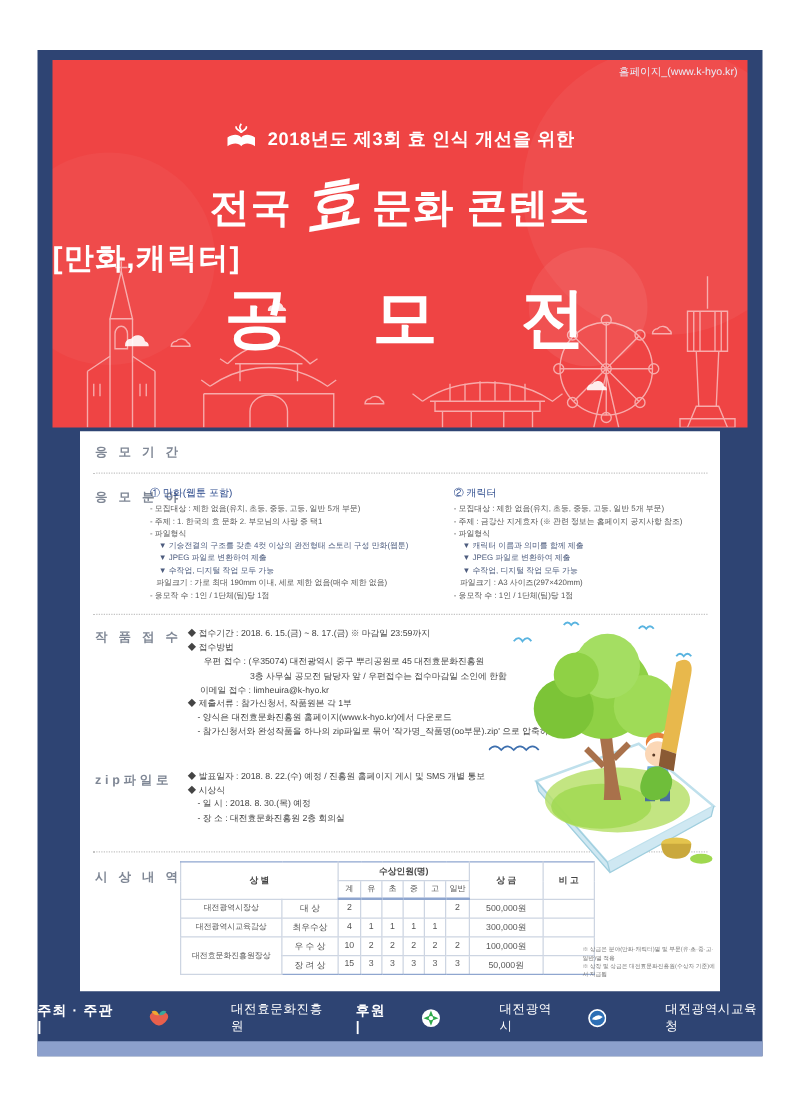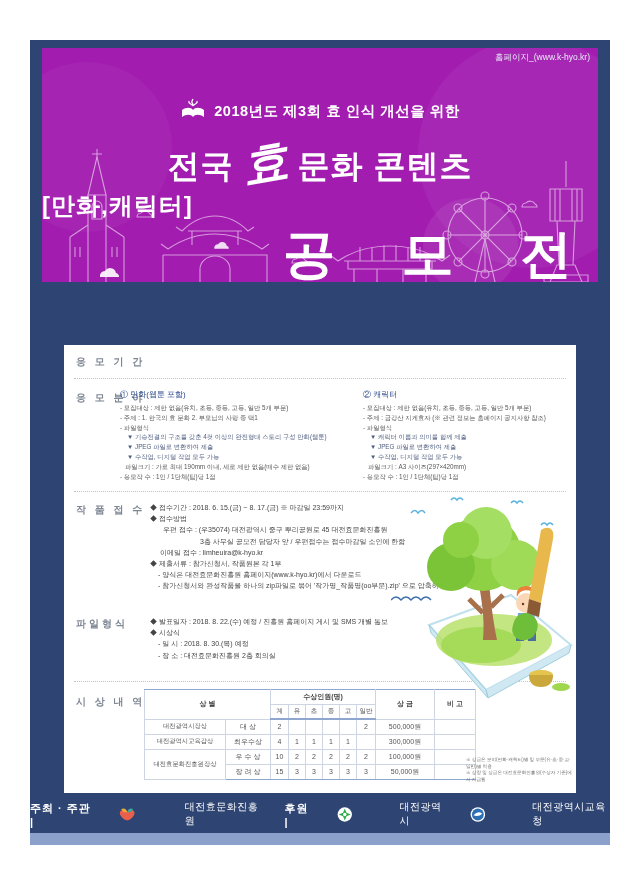--- a/index.html
+++ b/index.html
@@ -1,34 +1,34 @@
 <!DOCTYPE html>
 <html><head>
 <meta charset="utf-8">
 <style>
   html,body{margin:0;padding:0;}
   .page{position:relative;width:640px;height:884px;background:#ffffff;
         font-family:"Liberation Sans", sans-serif;overflow:hidden;}
   .poster{position:absolute;left:30px;top:40px;width:580px;height:805px;background:#2e4473;}
   
-  .header-panel{position:absolute;left:12px;top:8px;right:12px;height:234px;background:#a21caf;overflow:hidden;}
+  .header-panel{position:absolute;left:12px;top:8px;right:12px;height:294px;background:#ef4444;overflow:hidden;}
   .deco-circle{position:absolute;border-radius:50%;background:rgba(255,255,255,0.05);}
   .c1{right:-50px;top:-10px;width:230px;height:230px;}
   .c2{left:-40px;bottom:50px;width:170px;height:170px;background:rgba(255,255,255,0.04);}
   .c3{right:80px;top:150px;width:95px;height:95px;background:rgba(255,255,255,0.07);}
   .homepage{position:absolute;top:12px;right:20px;font-size:8.5px;color:#e8edf8;z-index:5;}
   .subtitle-row{position:absolute;top:50px;left:0;right:0;display:flex;justify-content:center;align-items:center;gap:8px;color:#fff;}
   .subtitle{font-size:14.5px;font-weight:bold;letter-spacing:0.5px;}
   .title-row{position:absolute;top:85px;left:0;right:0;display:flex;justify-content:center;align-items:center;color:#fff;}
   .title-part{font-size:32px;font-weight:bold;letter-spacing:1px;}
   .title-hyo{font-family:"Liberation Serif", serif;font-style:italic;font-size:46px;font-weight:bold;
              transform:rotate(-10deg);margin:0 10px 6px 8px;display:inline-block;}
   .title-bracket{position:absolute;top:142px;left:0;right:0;text-align:left;color:#fff;
                  font-size:24px;font-weight:bold;letter-spacing:1px;}
-  .title-main{position:absolute;top:172px;left:0;right:0;text-align:right;color:#fff;
+  .title-main{position:absolute;top:172px;left:0;right:0;text-align:center;color:#fff;
               font-size:52px;font-weight:bold;letter-spacing:26px;padding-left:34px;}
   .skyline{position:absolute;left:0;right:0;bottom:0;height:135px;}
   
   .card{position:absolute;left:34px;top:305px;width:512px;height:448px;background:#ffffff;z-index:2;}
   .sec-label{position:absolute;left:12px;font-size:10px;font-weight:bold;color:#7f8795;letter-spacing:3px;}
   .divider{position:absolute;left:10px;right:10px;border-top:1px dotted #c4c4c4;}
   .period-value{position:absolute;left:91px;top:10px;font-size:10.5px;font-weight:bold;color:#222;}
   .col{position:absolute;top:44px;}
   .col-left{left:56px;width:238px;}
   .col-right{left:299px;width:210px;}
@@ -194,21 +194,21 @@
         <div class="bln">◆ 접수기간 : 2018. 6. 15.(금) ~ 8. 17.(금) ※ 마감일 23:59까지</div>
         <div class="bln">◆ 접수방법</div>
         <div class="bln ind1">우편 접수 : (우35074) 대전광역시 중구 뿌리공원로 45 대전효문화진흥원</div>
         <div class="bln ind2">3층 사무실 공모전 담당자 앞 / 우편접수는 접수마감일 소인에 한함</div>
         <div class="bln ind3">이메일 접수 : limheuira@k-hyo.kr</div>
         <div class="bln">◆ 제출서류 : 참가신청서, 작품원본 각 1부</div>
         <div class="bln dash">- 양식은 대전효문화진흥원 홈페이지(www.k-hyo.kr)에서 다운로드</div>
         <div class="bln dash">- 참가신청서와 완성작품을 하나의 zip파일로 묶어 '작가명_작품명(oo부문).zip' 으로 압축하여 제출</div>
       </div>
 
-      <div class="sec-label" style="top:272px">파일형식</div>
+      <div class="sec-label" style="top:272px">zip파일로</div>
       <div class="blk" style="top:271px">
         <div class="bln">◆ 발표일자 : 2018. 8. 22.(수) 예정 / 진흥원 홈페이지 게시 및 SMS 개별 통보</div>
         <div class="bln">◆ 시상식</div>
         <div class="bln dash">- 일      시 : 2018. 8. 30.(목) 예정</div>
         <div class="bln dash">- 장      소 : 대전효문화진흥원 2층 회의실</div>
       </div>
 
       <div class="divider" style="top:336px"></div>
 
       <div class="sec-label" style="top:350px">시 상 내 역</div>

